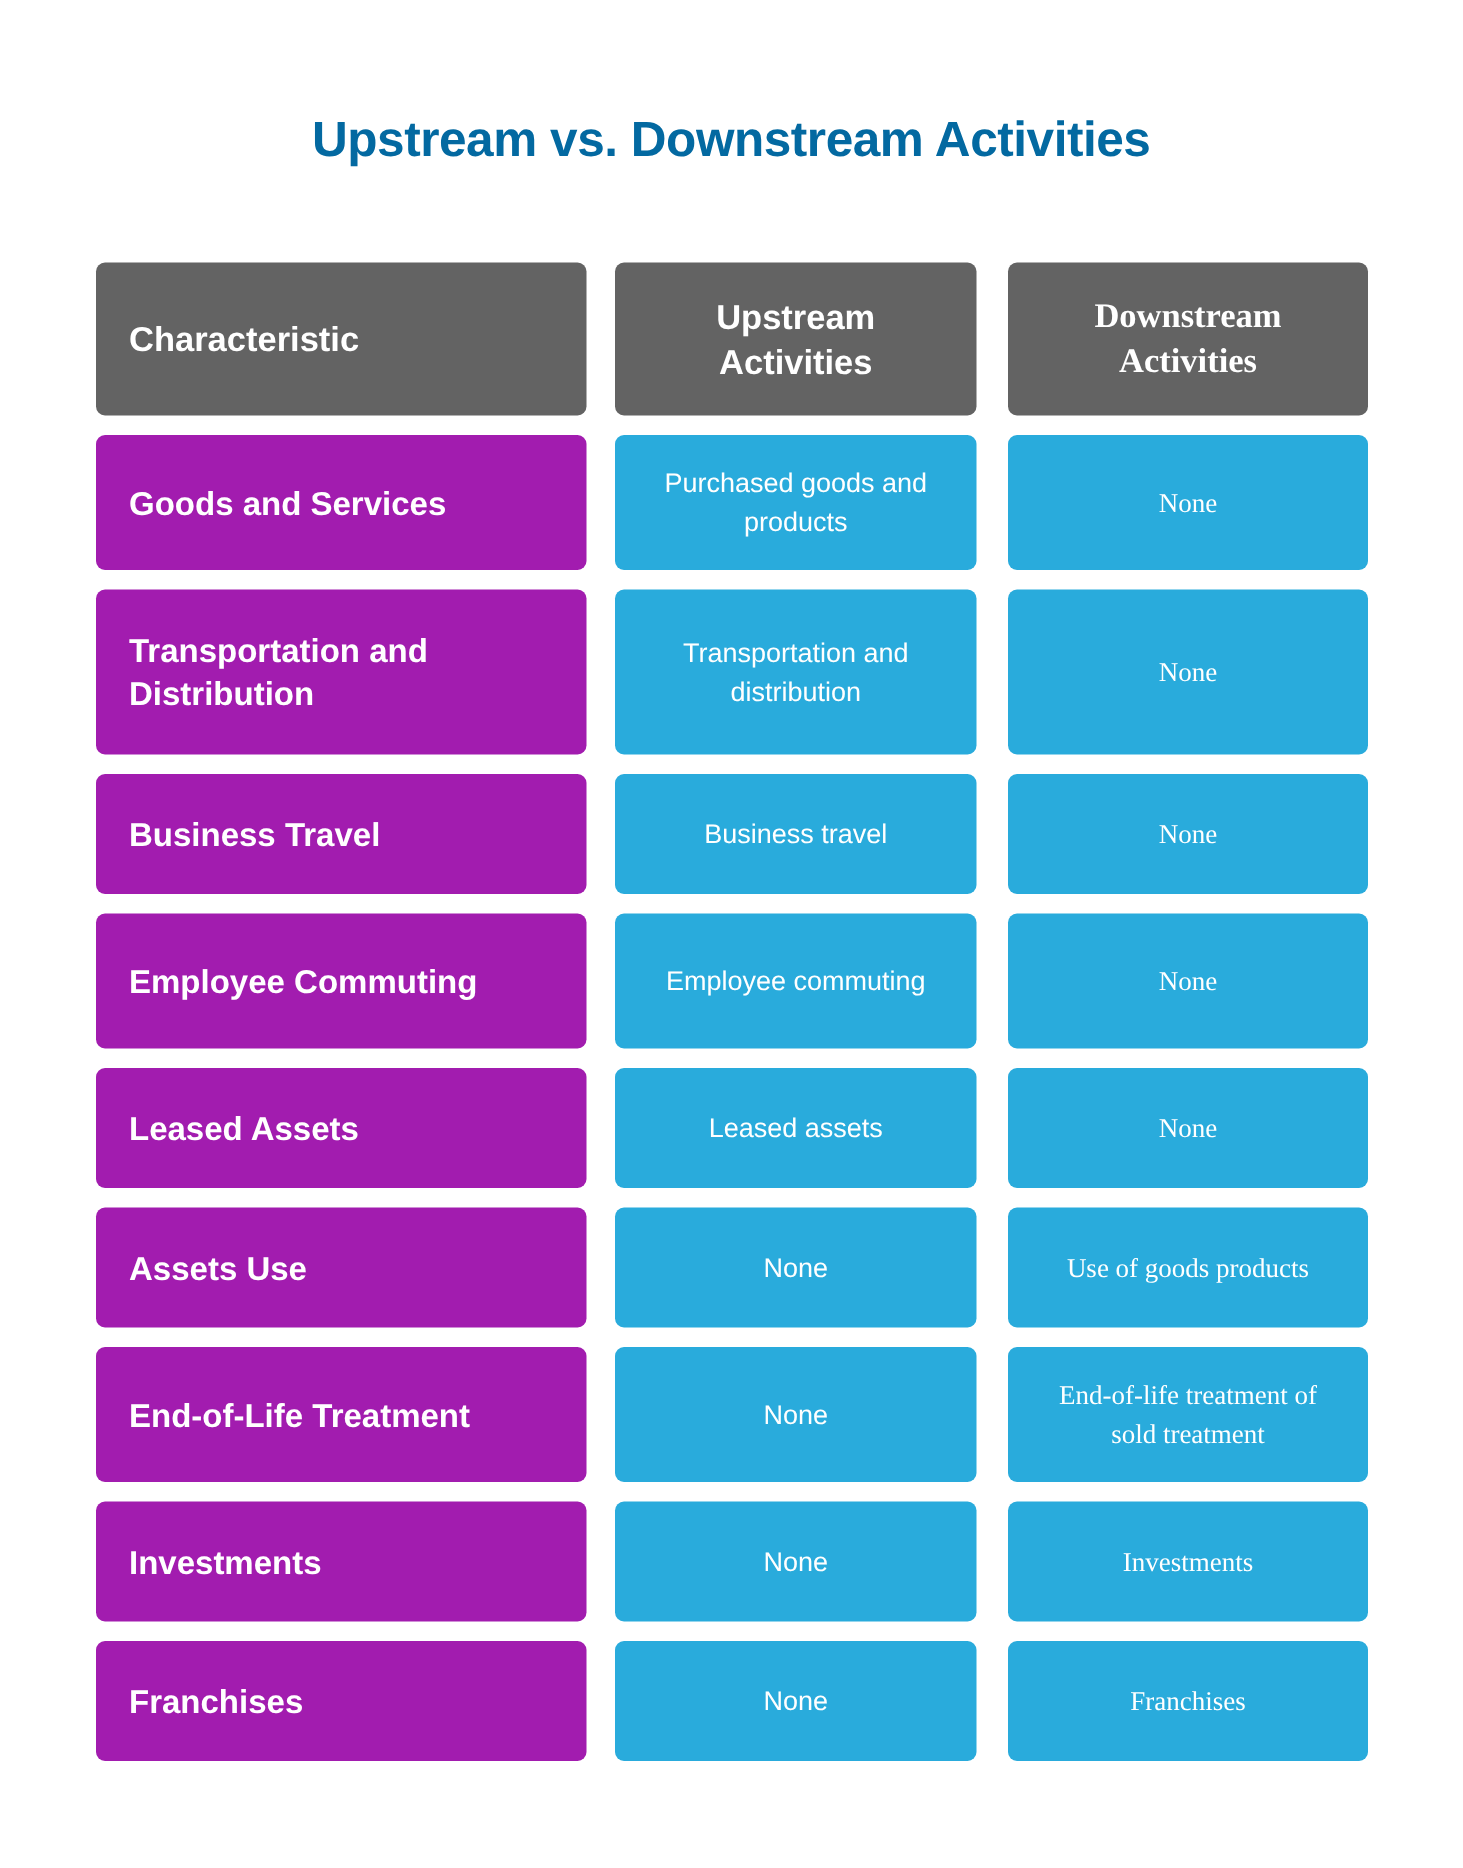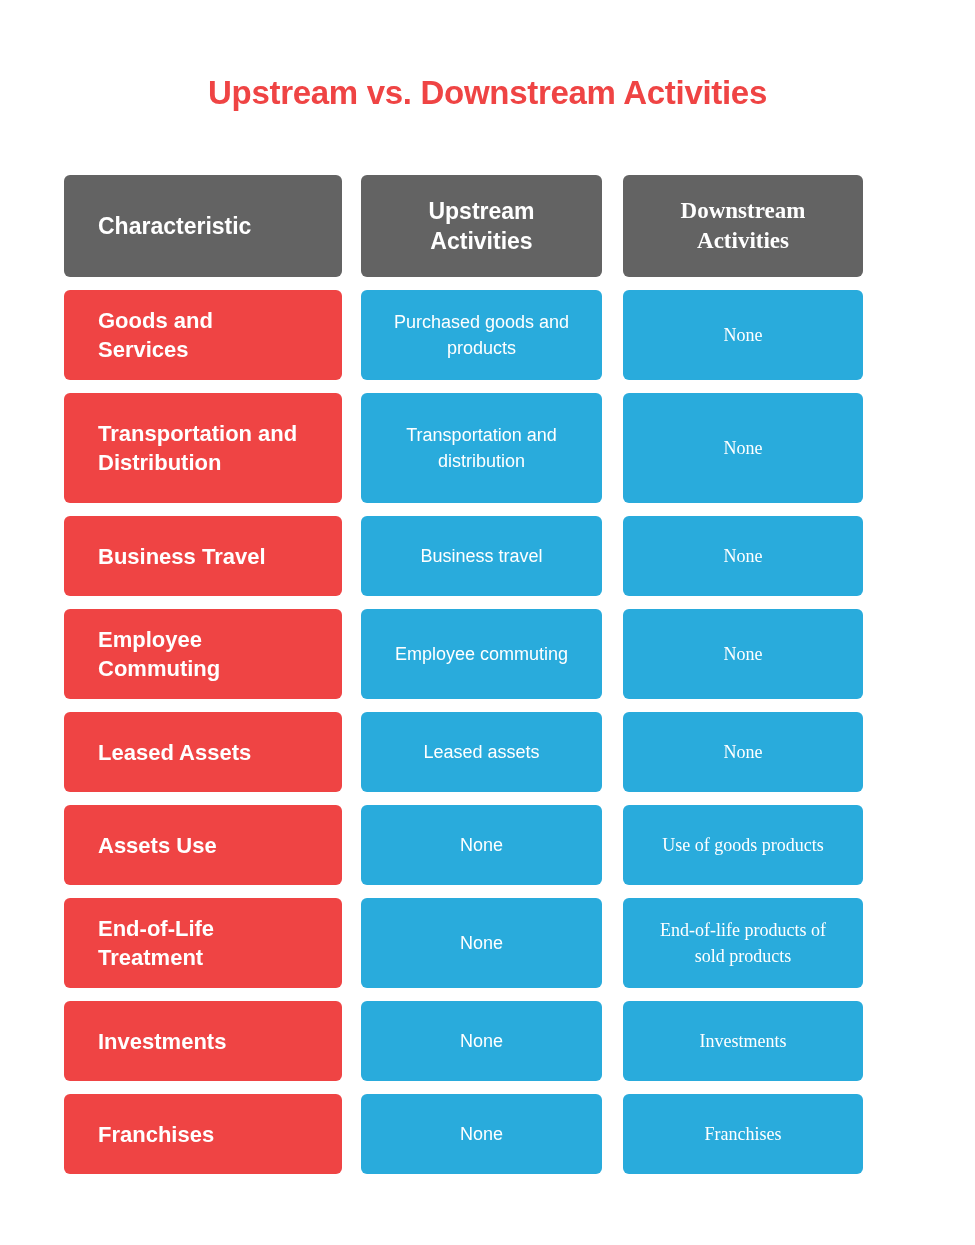--- a/index.html
+++ b/index.html
@@ -25,21 +25,21 @@
 
   
   .title {
     position: absolute;
     top: 72px;
     left: 0;
     width: 975px;
     text-align: center;
     font-size: 33px;
     font-weight: bold;
-    color: #ef4444;
+    color: #0369a1;
     letter-spacing: -0.3px;
     line-height: 42px;
     white-space: nowrap;
   }
 
   
   .table {
     position: absolute;
     top: 175px;
     left: 64px;
@@ -56,23 +56,23 @@
   .cell {
     box-sizing: border-box;
     border-radius: 6px;
     color: #ffffff;
     display: flex;
     align-items: center;
   }
 
   
   .col-1 {
-    width: 278px;
+    width: 327px;
     margin-right: 19px;
-    padding: 0 34px;
+    padding: 0 22px;
     justify-content: center;
     text-align: left;
   }
   .col-2 {
     width: 241px;
     margin-right: 21px;
     padding: 12px 14px;
     justify-content: center;
     text-align: center;
   }
@@ -95,21 +95,21 @@
     line-height: 29px;
   }
   .header-row .col-2,
   .header-row .col-3 {
     font-size: 23px;
     line-height: 30px;
   }
 
   
   .body-row .col-1 {
-    background: #ef4444;
+    background: #a21caf;
     font-weight: bold;
     font-size: 22px;
     line-height: 29px;
   }
   .body-row .col-2,
   .body-row .col-3 {
     background: #29ABDC;
     font-weight: normal;
     font-size: 18px;
     line-height: 26px;
@@ -216,21 +216,21 @@
     </div>
 
     <div class="row body-row h-tall">
       <div class="cell col-1">
         <span class="cell-text">End-of-Life Treatment</span>
       </div>
       <div class="cell col-2">
         <span class="cell-text">None</span>
       </div>
       <div class="cell col-3">
-        <span class="cell-text">End-of-life products of sold products</span>
+        <span class="cell-text">End-of-life treatment of sold treatment</span>
       </div>
     </div>
 
     <div class="row body-row h-short">
       <div class="cell col-1">
         <span class="cell-text">Investments</span>
       </div>
       <div class="cell col-2">
         <span class="cell-text">None</span>
       </div>

